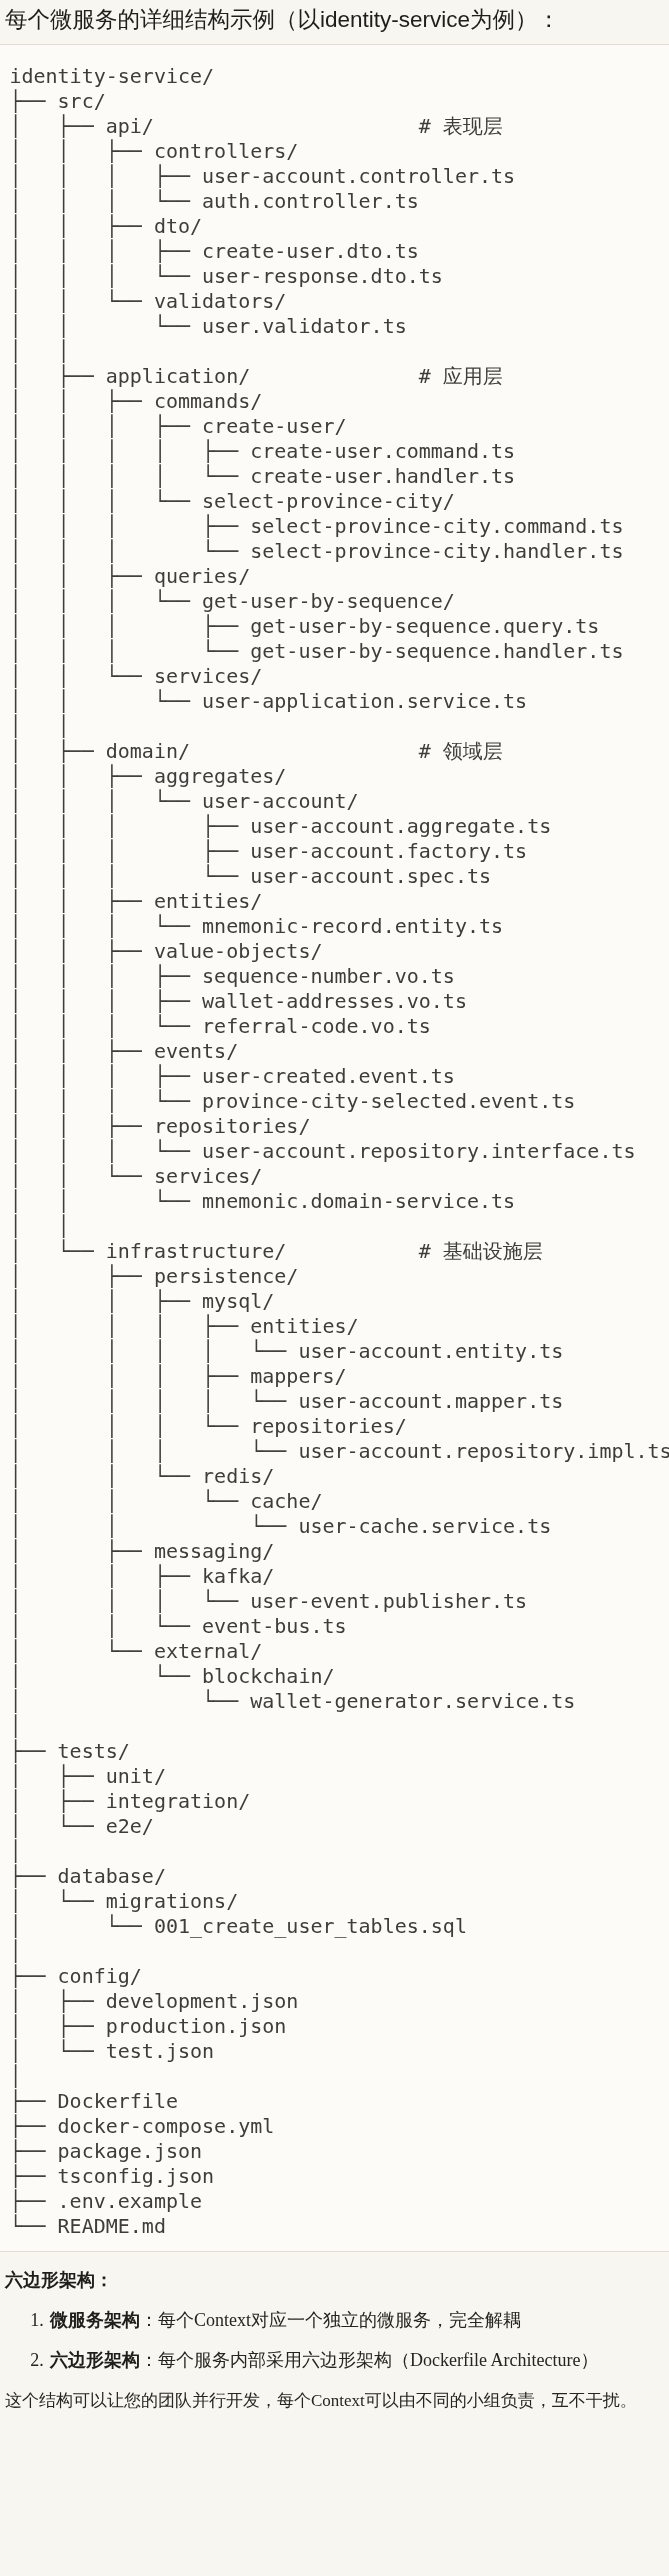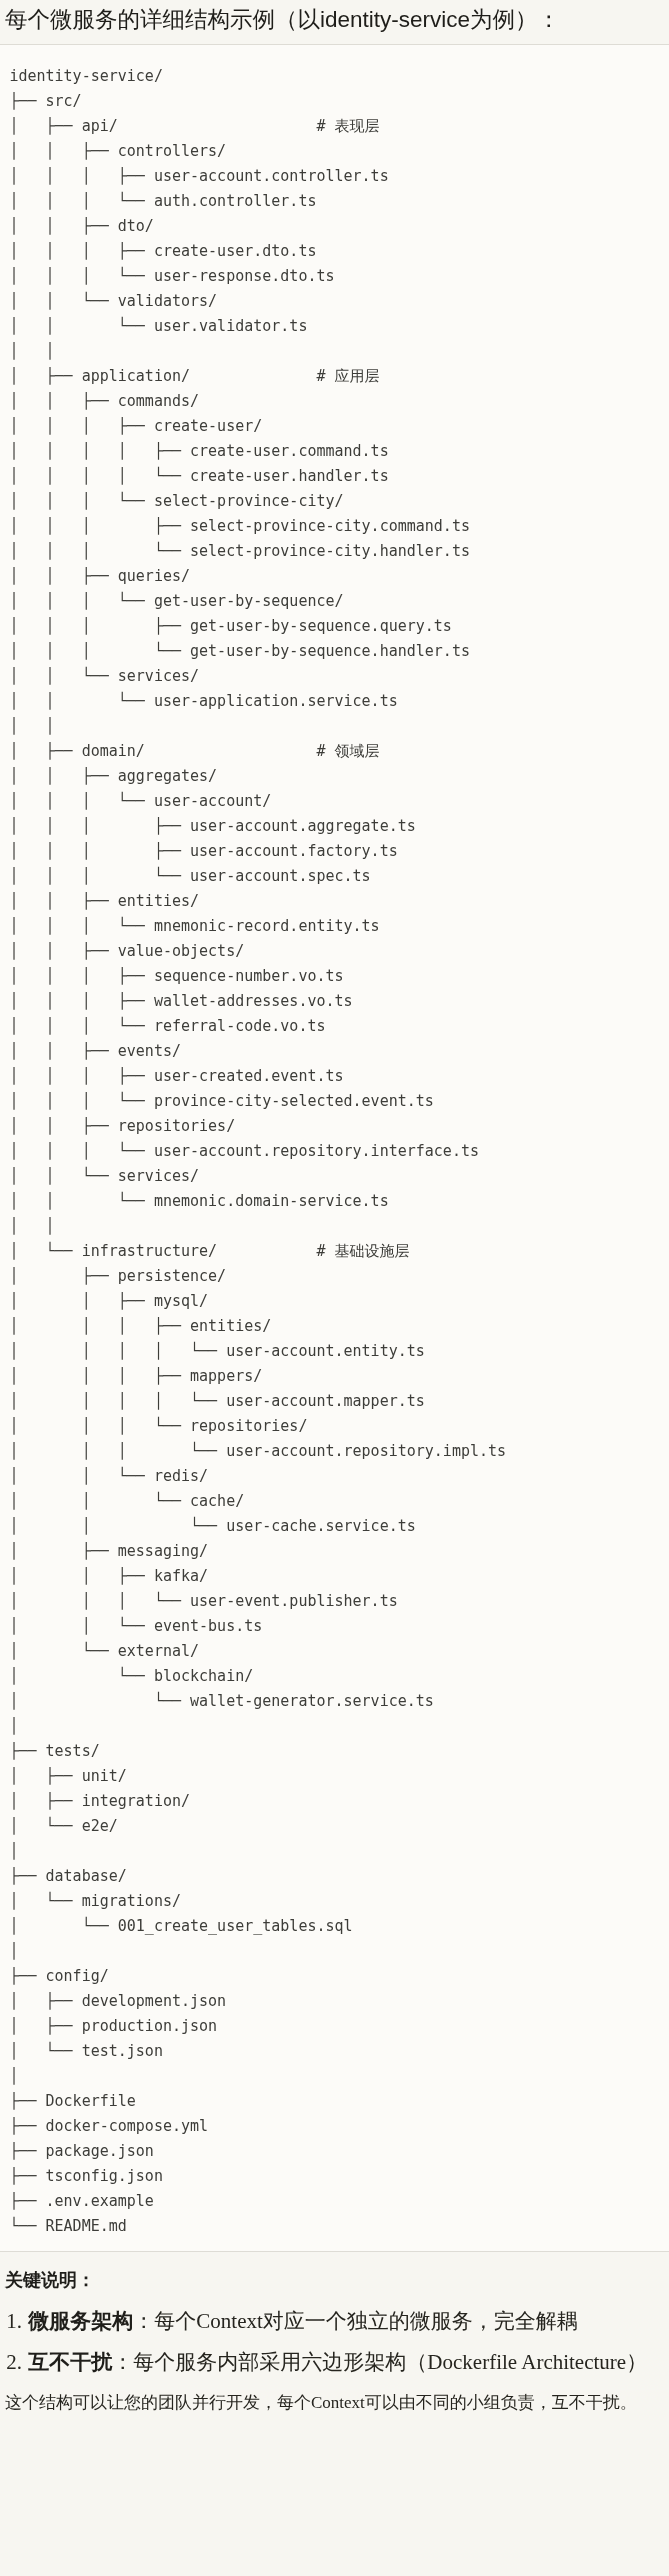--- a/index.html
+++ b/index.html
@@ -29,37 +29,38 @@
   .code-block{
     margin-top:9.4px;
     background:var(--code-bg);
     border-top:0.6px solid var(--border);
     border-bottom:0.6px solid var(--border);
     padding:19px 10px 11.3px 9.4px;
   }
   .code-block pre{
     margin:0;
     font-family:"DejaVu Sans Mono", monospace;
-    font-size:15px;
+    font-size:20px;
     line-height:25px;
     color:var(--code-text);
     white-space:pre;
   }
   .notes{padding:15px 6.3px 0 5px;}
   .notes-title{
     margin:0;
     font-size:18px;line-height:26px;font-weight:700;
     color:var(--heading-text);
     font-family:"Liberation Sans","Liberation Serif",sans-serif;
   }
   .notes-list{margin-top:15px;}
   .note-item{
-    font-size:21px;line-height:25px;
+    font-size:18px;line-height:25px;
     margin-bottom:15px;
     padding-left:1.3px;
+    margin-left:24px;
   }
   .note-item .num{display:inline-block;margin-right:6.3px;}
   .note-item strong{
     font-family:"Liberation Sans","Liberation Serif",sans-serif;
     font-weight:700;color:var(--heading-text);
   }
   .closing{
     margin:0 0 0 0;
     padding:0 2.5px 0 0;
     font-size:17px;line-height:25px;
@@ -156,28 +157,28 @@
 │
 ├── Dockerfile
 ├── docker-compose.yml
 ├── package.json
 ├── tsconfig.json
 ├── .env.example
 └── README.md</pre>
   </div>
 
   <div class="notes">
-    <p class="notes-title">关键说明：</p>
+    <p class="notes-title">六边形架构：</p>
 
     <div class="notes-list">
       <div class="note-item">
         <span class="num">1.</span><strong>微服务架构</strong><span>：每个Context对应一个独立的微服务，完全解耦</span>
       </div>
       <div class="note-item">
-        <span class="num">2.</span><strong>互不干扰</strong><span>：每个服务内部采用六边形架构（Dockerfile Architecture）</span>
+        <span class="num">2.</span><strong>六边形架构</strong><span>：每个服务内部采用六边形架构（Dockerfile Architecture）</span>
       </div>
     </div>
 
     <p class="closing">这个结构可以让您的团队并行开发，每个Context可以由不同的小组负责，互不干扰。</p>
   </div>
 
 </div>
 
 
 </body></html>

